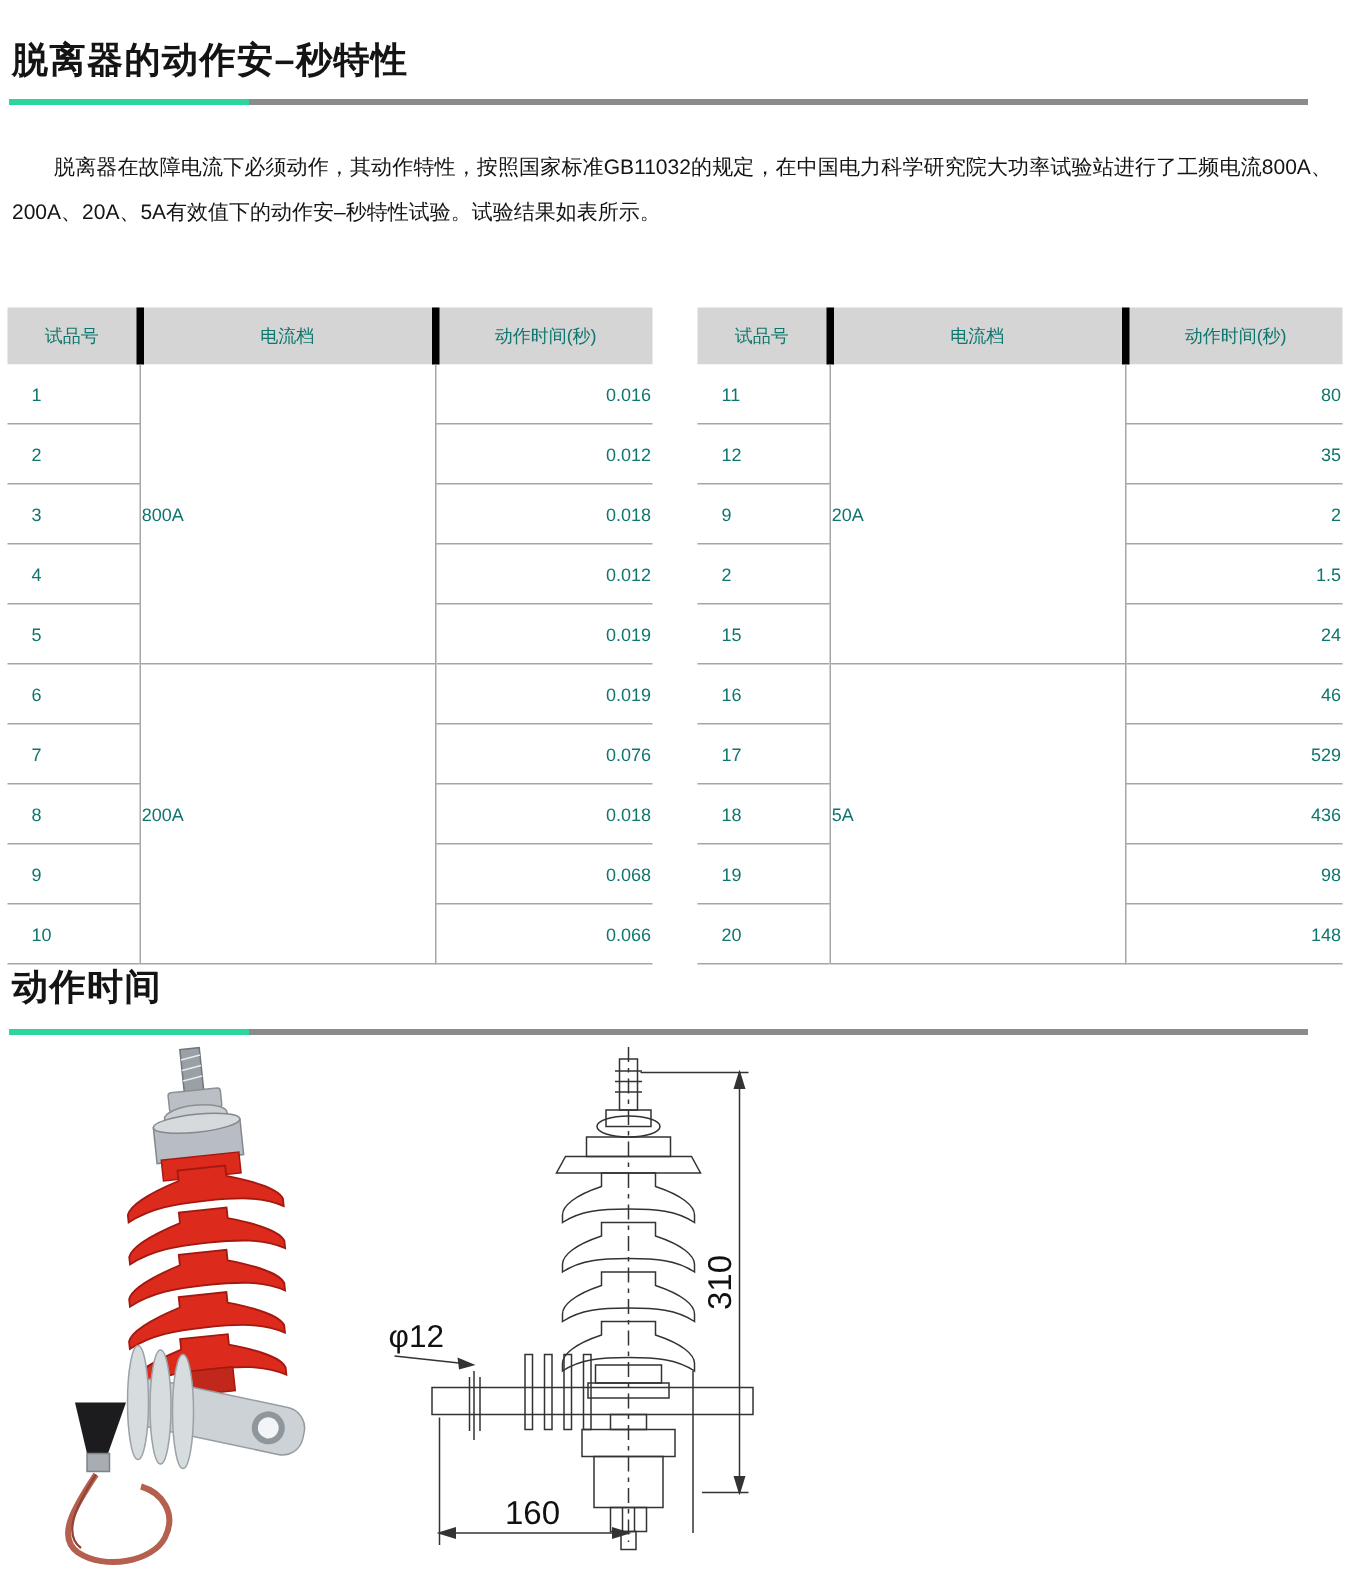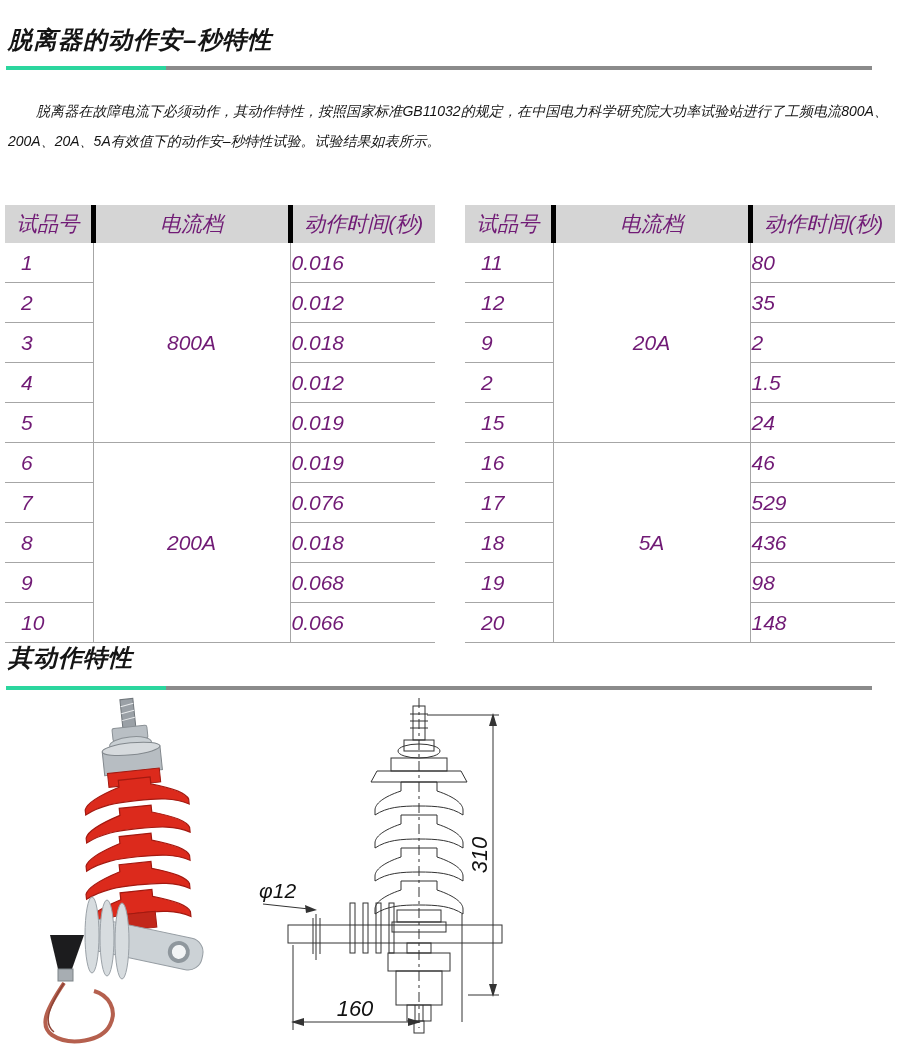--- a/index.html
+++ b/index.html
@@ -1,38 +1,38 @@
 <!DOCTYPE html>
 <html><head>
 <meta charset="utf-8">
 <style>
   html,body{margin:0;padding:0;background:#fff;}
   .page{position:relative;width:900px;height:1056px;background:#ffffff;overflow:hidden;
-        font-family:"Liberation Sans","DejaVu Sans",sans-serif;color:#141414;font-style:italic;}
+        font-family:"Liberation Sans","DejaVu Sans",sans-serif;color:#141414;}
   .sec-title{position:absolute;left:8px;margin:0;font-size:24px;font-weight:bold;letter-spacing:1px;}
   #title1{top:24px;}
   #title2{top:642px;}
   .rule{position:absolute;left:6px;width:866px;height:4px;background:#8b8b8b;}
   #rule1{top:66px;}
   #rule2{top:686px;}
   .rule .accent{display:block;width:160px;height:4px;background:#2bd69e;}
   .intro{position:absolute;top:96px;left:8px;width:880px;margin:0;
          font-size:14px;line-height:30px;text-indent:2em;text-align:justify;}
   .tables{position:absolute;top:205px;left:0;width:900px;display:flex;}
-  table{border-collapse:collapse;table-layout:fixed;font-size:21px;color:#701a75;}
+  table{border-collapse:collapse;table-layout:fixed;font-size:12px;color:#0f766e;}
   .tbl-left{margin-left:5px;}
   .tbl-right{margin-left:30px;}
   col.c-no{width:88px;} col.c-cur{width:197px;} col.c-time{width:145px;}
   th{background:#d5d5d5;font-weight:normal;height:36px;text-align:center;
      border-left:5px solid #000000;}
   th:first-child{border-left:none;}
   td{height:37px;border-bottom:1px solid #a6a6a6;background:#fff;}
   td.c1{text-align:left;padding-left:16px;border-right:1px solid #a6a6a6;}
-  td.cur{text-align:center;border-right:1px solid #a6a6a6;}
-  td.c3{text-align:left;}
+  td.cur{border-right:1px solid #a6a6a6;}
+  td.c3{text-align:right;}
   #photo{position:absolute;top:695px;left:8px;}
   #drawing{position:absolute;top:692px;left:255px;}
   svg text{font-family:"Liberation Sans","DejaVu Sans",sans-serif;fill:#111;}
 </style>
 </head>
 <body>
 
 <div class="page">
 
   <h1 class="sec-title" id="title1">脱离器的动作安–秒特性</h1>
@@ -155,21 +155,21 @@
             <td class="c3">98</td>
           </tr>
         <tr>
             <td class="c1">20</td>
             <td class="c3">148</td>
           </tr>
       </tbody>
     </table>
   </div>
 
-  <h2 class="sec-title" id="title2">其动作特性</h2>
+  <h2 class="sec-title" id="title2">动作时间</h2>
   <div class="rule" id="rule2">
       <span class="accent"></span>
     </div>
 
   <svg id="photo" width="245" height="352" viewBox="0 0 245 352">
     <g transform="rotate(-6 125 120)">
 
       <rect x="124" y="4" width="13" height="30" fill="#9aa0a6" stroke="#70767b"></rect>
       <line x1="124" y1="11" x2="137" y2="9" stroke="#e8eaec"></line>
       <line x1="124" y1="18" x2="137" y2="16" stroke="#e8eaec"></line>

